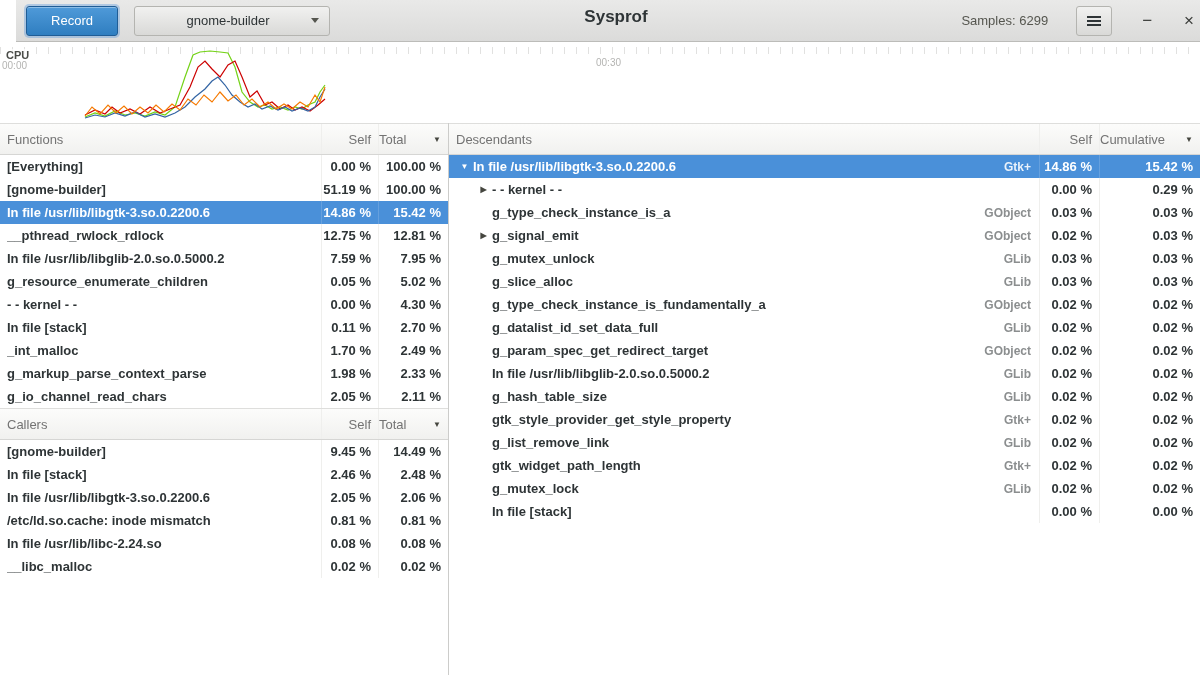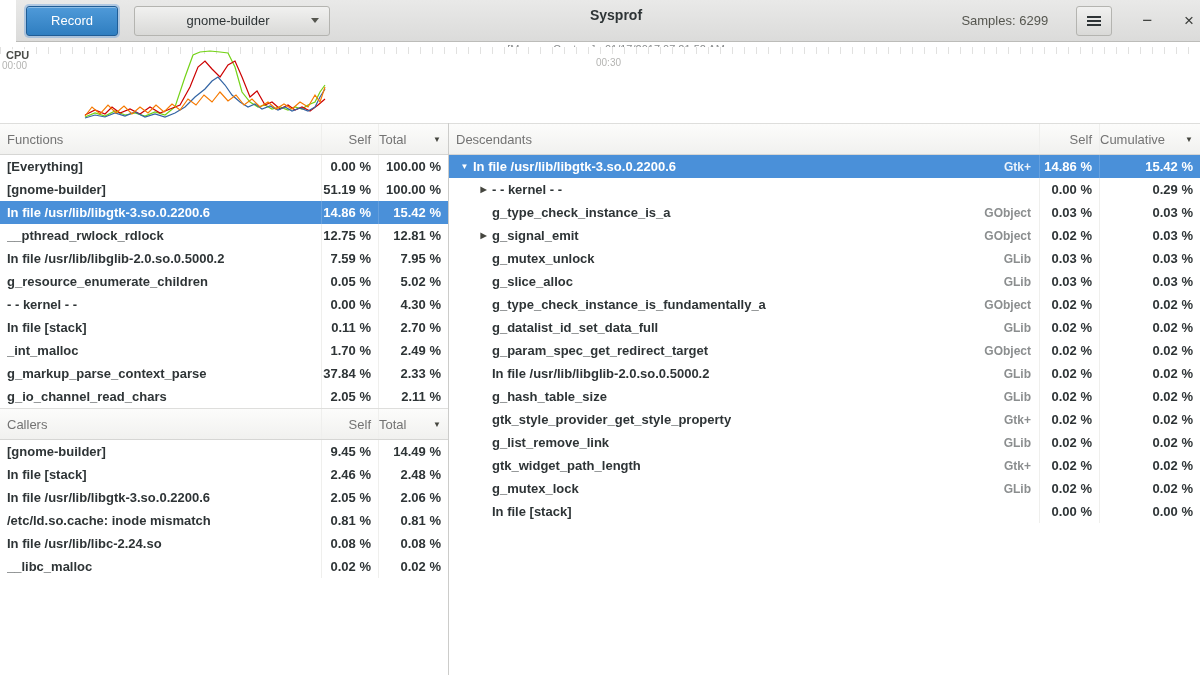--- a/index.html
+++ b/index.html
@@ -37,21 +37,21 @@
   .combo-label { flex:1; text-align:center; }
   .caret {
     width:0; height:0; flex:none;
     border-left:4px solid transparent; border-right:4px solid transparent;
     border-top:5px solid #55564f;
   }
   .titlebox {
     position:absolute; left:300px; right:300px; top:7px;
     text-align:center; pointer-events:none;
   }
-  .title { font-size:14px; font-weight:bold; color:#2e3436; }
+  .title { font-size:17px; font-weight:bold; color:#2e3436; }
   .subtitle { font-size:11px; color:#8b8e8f; margin-top:20px; }
   .hb-right { margin-left:auto; display:flex; align-items:center; }
   .samples { color:#55564f; margin-right:28px; }
   .menu-btn { width:36px; margin-right:26px; }
   .hamburger i { display:block; width:14px; height:2px; background:#2e3436; margin:2px 0; }
   .winctl { font-size:17px; color:#3a3c39; line-height:1; padding:4px; cursor:default; }
   .winctl.min { margin-right:24px; }
   .winctl.close { margin-right:8px; }
 
   
@@ -214,21 +214,21 @@
         <div class="cell cell-name">
           <span class="fname">_int_malloc</span>
         </div>
         <div class="cell cell-num cell-self">1.70 %</div>
         <div class="cell cell-num cell-total">2.49 %</div>
       </div>
       <div class="row">
         <div class="cell cell-name">
           <span class="fname">g_markup_parse_context_parse</span>
         </div>
-        <div class="cell cell-num cell-self">37.84 %</div>
+        <div class="cell cell-num cell-self">1.98 %</div>
         <div class="cell cell-num cell-total">2.33 %</div>
       </div>
       <div class="row">
         <div class="cell cell-name">
           <span class="fname">g_io_channel_read_chars</span>
         </div>
         <div class="cell cell-num cell-self">2.05 %</div>
         <div class="cell cell-num cell-total">2.11 %</div>
       </div>
     </div>

